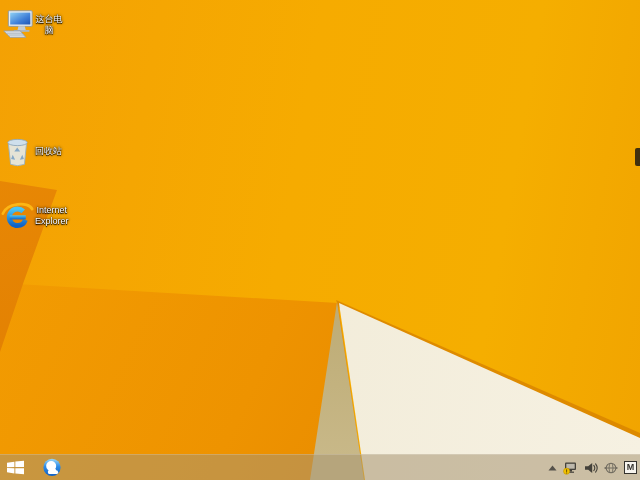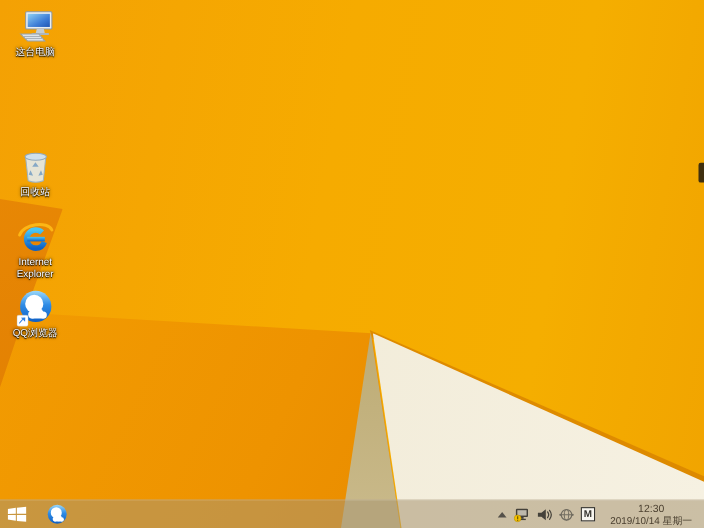--- a/index.html
+++ b/index.html
@@ -15,21 +15,21 @@
     background:linear-gradient(165deg,#ec8d06,#dc7800);}
   .wp-ridge{clip-path:polygon(336px 300px,640px 433px,640px 442px,339px 308px);
     background:#d98500;opacity:.85;}
   .wp-tan{clip-path:polygon(337px 302px,364px 480px,310px 480px);
     background:linear-gradient(180deg,#a28e58 4%,#b7a469 45%,#c8b888 95%);}
   .wp-cream{clip-path:polygon(339px 303px,640px 438px,640px 480px,365px 480px);
     background:linear-gradient(100deg,#e7dfc2 0%,#f2ecd9 45%,#f6f1e2 100%);}
   .edge-notch{position:absolute;right:0;top:148px;width:5px;height:18px;background:#40300f;border-radius:2px 0 0 2px;}
 
   
-  .icon-row{position:absolute;left:1px;width:62px;display:flex;flex-direction:column;align-items:center;gap:1px;cursor:default;}
+  .icon-row{position:absolute;left:1px;width:62px;display:flex;flex-direction:row;align-items:center;gap:1px;cursor:default;}
   .dicon{width:33px;height:33px;display:block;position:relative;}
   .dicon svg{display:block;}
   .dlabel{font-size:9px;line-height:10.5px;color:#fff;text-align:center;
     text-shadow:0 1px 1px #000,0 0 3px rgba(0,0,0,.9),0 0 1px rgba(0,0,0,.9);max-width:60px;}
   .badge{position:absolute;left:-1px;bottom:-1px;}
 
   
   .taskbar{position:absolute;left:0;bottom:0;width:640px;height:26px;
     background:rgba(168,150,114,.55);border-top:1px solid rgba(255,255,255,.18);
     display:flex;align-items:center;box-sizing:border-box;}
@@ -110,37 +110,20 @@
     <span class="dicon">
       <svg width="33" height="33" viewBox="0 0 36 36">
         <path d="M2 16 C6 4.5, 30 2, 34 11" fill="none" stroke="#fcb615" stroke-width="3" stroke-linecap="round"></path>
         <circle cx="18" cy="20" r="9" fill="none" stroke="url(#ieBlue)" stroke-width="5.5" stroke-dasharray="46 10.5" stroke-dashoffset="-3"></circle>
         <rect x="9.5" y="17.8" width="17.5" height="4.5" fill="url(#ieBlue)"></rect>
       </svg>
     </span>
     <span class="dlabel">Internet Explorer</span>
   </div>
 
-  <div class="icon-row" style="top:263px">
-    <span class="dicon">
-      <svg width="33" height="33" viewBox="0 0 36 36">
-        <circle cx="18" cy="17" r="15.5" fill="url(#qqRing)"></circle>
-        <circle cx="16.5" cy="14.5" r="9" fill="#fff"></circle>
-        <circle cx="14.5" cy="25" r="4" fill="#fff"></circle>
-          <circle cx="20.5" cy="23.5" r="5" fill="#fff"></circle>
-        <circle cx="25.5" cy="25.5" r="3.5" fill="#fff"></circle>
-          <rect x="12" y="24" width="16" height="5" rx="2.5" fill="#fff"></rect>
-      </svg>
-      <svg class="badge" width="11" height="11" viewBox="0 0 11 11">
-        <rect x="0.5" y="0.5" width="10" height="10" rx="1.5" fill="#fff" stroke="#cdd6de" stroke-width=".5"></rect>
-        <path d="M2.5 8.5 L6 4.6 L7.8 6.6 L8 2.6 L4 2.8 L5.3 4 L2.5 7.2 z" fill="#2f7fe0"></path>
-      </svg>
-    </span>
-    <span class="dlabel">QQ浏览器</span>
-  </div>
 
   <div class="taskbar">
     <div class="startbtn">
       <svg width="17" height="15" viewBox="0 0 20 16">
         <g fill="#fff">
           <polygon points="0,2.4 8.7,1.1 8.7,7.5 0,7.7"></polygon>
           <polygon points="9.8,1 20,0 20,7.4 9.8,7.5"></polygon>
           <polygon points="0,8.7 8.7,8.8 8.7,15 0,13.7"></polygon>
           <polygon points="9.8,8.8 20,8.9 20,16 9.8,15.1"></polygon>
         </g>
@@ -184,20 +167,16 @@
       <div class="trayicon">
         <svg width="14" height="14" viewBox="0 0 14 14">
           <circle cx="7" cy="7" r="4.8" fill="none" stroke="#716c60" stroke-width="1.1"></circle>
           <line x1="2.2" y1="7" x2="11.8" y2="7" stroke="#716c60" stroke-width="1"></line>
           <ellipse cx="7" cy="7" rx="2" ry="4.8" fill="none" stroke="#716c60" stroke-width=".9"></ellipse>
           <circle cx="1.4" cy="7" r="1" fill="#716c60"></circle>
             <circle cx="12.6" cy="7" r="1" fill="#716c60"></circle>
         </svg>
       </div>
       <div class="imebox">M</div>
-      <div class="clock">
-        <div class="t">12:30</div>
-        <div class="d">2019/10/14 星期一</div>
-      </div>
     </div>
   </div>
 
 </div>
 
 </body></html>

